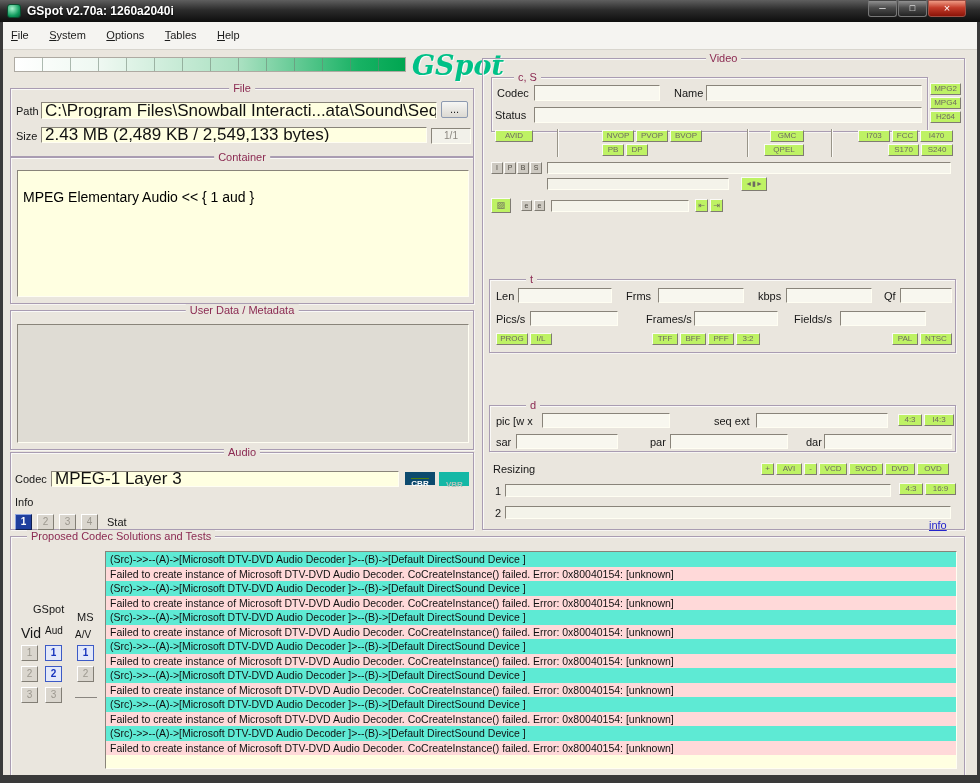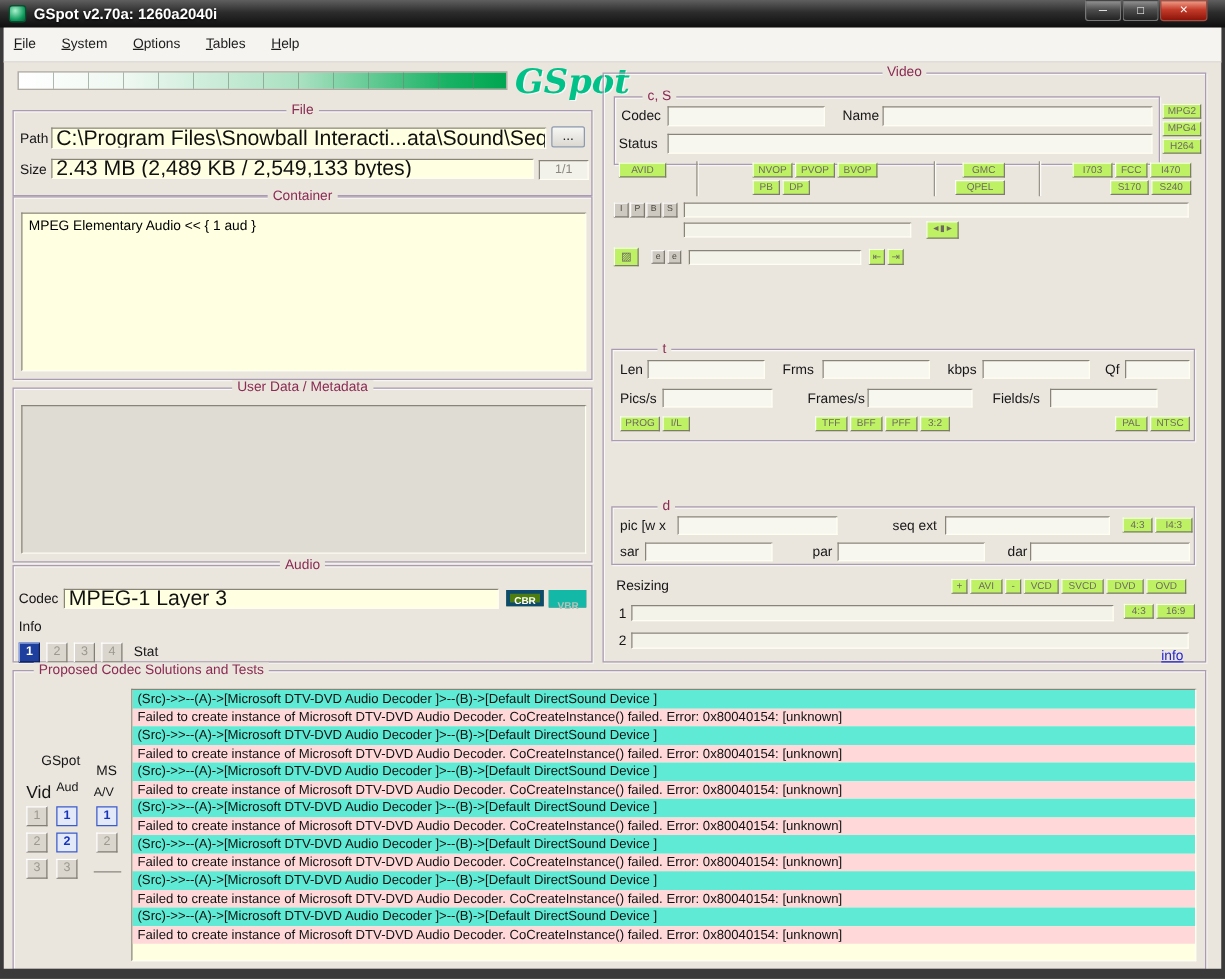--- a/index.html
+++ b/index.html
@@ -36,21 +36,21 @@
        font-size:11px;text-align:center;color:#222}
   .tbtn{position:absolute;background:#bef264;border:1px solid;border-color:#fbfaf7 #7f7b72 #7f7b72 #fbfaf7;
         color:#6e6a61;font-size:8px;line-height:10px;text-align:center;height:12px;overflow:hidden}
   .mini{position:absolute;width:12px;height:12px;background:#cdc9c1;border:1px solid;
         border-color:#fbfaf7 #7f7b72 #7f7b72 #fbfaf7;font-size:7px;line-height:10px;text-align:center;color:#4e4a42}
   .sq{position:absolute;width:17px;height:16px;background:#dad6ce;border:1px solid;
       border-color:#fff #827e75 #827e75 #fff;font-size:10px;text-align:center;line-height:14px;color:#9c988f}
   .sq.on{background:#e3e9f9;border:1px solid #3c5ac6;color:#1634bd;font-weight:bold}
   .sq.navy{background:#1f3f9e;border-color:#8fa5e0 #101f52 #101f52 #8fa5e0;color:#fff;font-weight:bold}
   .badge{position:absolute;width:30px;height:13px;font-size:8px;font-weight:bold;text-align:center;line-height:12px}
-  .badge.cbr{background:#4d7c0f;border:3px solid #0c4a6e;color:#fff}
+  .badge.cbr{background:#4d7c0f;border:6px solid #0c4a6e;color:#fff}
   .badge.vbr{background:#56655c;border:7px solid #14b8a6;color:#b7c2ba}
   .statfld{position:absolute;background:linear-gradient(#e7f7e2,var(--okGreen));border:1px solid;
            border-color:#89847a #fffef2 #fffef2 #89847a;font-size:10px;text-align:center;color:#111;line-height:12px}
   
   .gradbar{position:absolute;left:14px;top:7px;width:392px;height:15px;border:1px solid #aeaaa2;
            background:linear-gradient(to right,#ffffff,#eef8f1 22%,#a8e0c0 58%,#18b264 88%,var(--accentGreen))}
   .gradbar::after{content:"";position:absolute;inset:0;
            background:repeating-linear-gradient(to right,transparent 0 27px,rgba(110,130,115,.55) 27px 28px)}
   .logo{position:absolute;left:412px;top:0;font-family:"DejaVu Serif",serif;font-style:italic;font-weight:bold;
         font-size:27px;color:#00c187;text-shadow:1px 1px 0 rgba(255,255,255,.8)}
@@ -96,21 +96,21 @@
       <span class="lbl" style="left:5px;top:16px">Path</span>
       <div class="fld" style="left:30px;top:13px;width:396px;height:17px;line-height:15px">C:\Program Files\Snowball Interacti...ata\Sound\Sequenzen\1260a2040i.mp3</div>
       <div class="btn" style="left:430px;top:12px;width:27px;height:17px;line-height:14px">...</div>
       <span class="lbl" style="left:5px;top:41px">Size</span>
       <div class="fld" style="left:30px;top:38px;width:386px;height:16px">2.43 MB (2,489 KB / 2,549,133 bytes)</div>
       <div class="sunken" style="left:420px;top:39px;width:40px;height:16px;font-size:10px;text-align:center;line-height:14px;color:#8b8780;background:#f2f1ea">1/1</div>
     </div>
 
     <div class="grp" style="left:10px;top:107px;width:464px;height:147px">
       <span class="gtitle center">Container</span>
-      <div class="sunken" style="left:6px;top:12px;width:452px;height:127px;background:var(--fieldYellow);font-size:11px;padding:4px 5px">MPEG Elementary Audio &lt;&lt; { 1 aud }</div>
+      <div class="sunken" style="left:6px;top:12px;width:452px;height:127px;background:var(--fieldYellow);font-size:14px;padding:18px 5px">MPEG Elementary Audio &lt;&lt; { 1 aud }</div>
     </div>
 
     <div class="grp" style="left:10px;top:260px;width:464px;height:140px">
       <span class="gtitle center">User Data / Metadata</span>
       <div class="sunken" style="left:6px;top:13px;width:452px;height:119px;background:#dfdcd4"></div>
     </div>
 
     <div class="grp" style="left:10px;top:402px;width:464px;height:78px">
       <span class="gtitle center">Audio</span>
       <span class="lbl" style="left:4px;top:20px">Codec</span>

